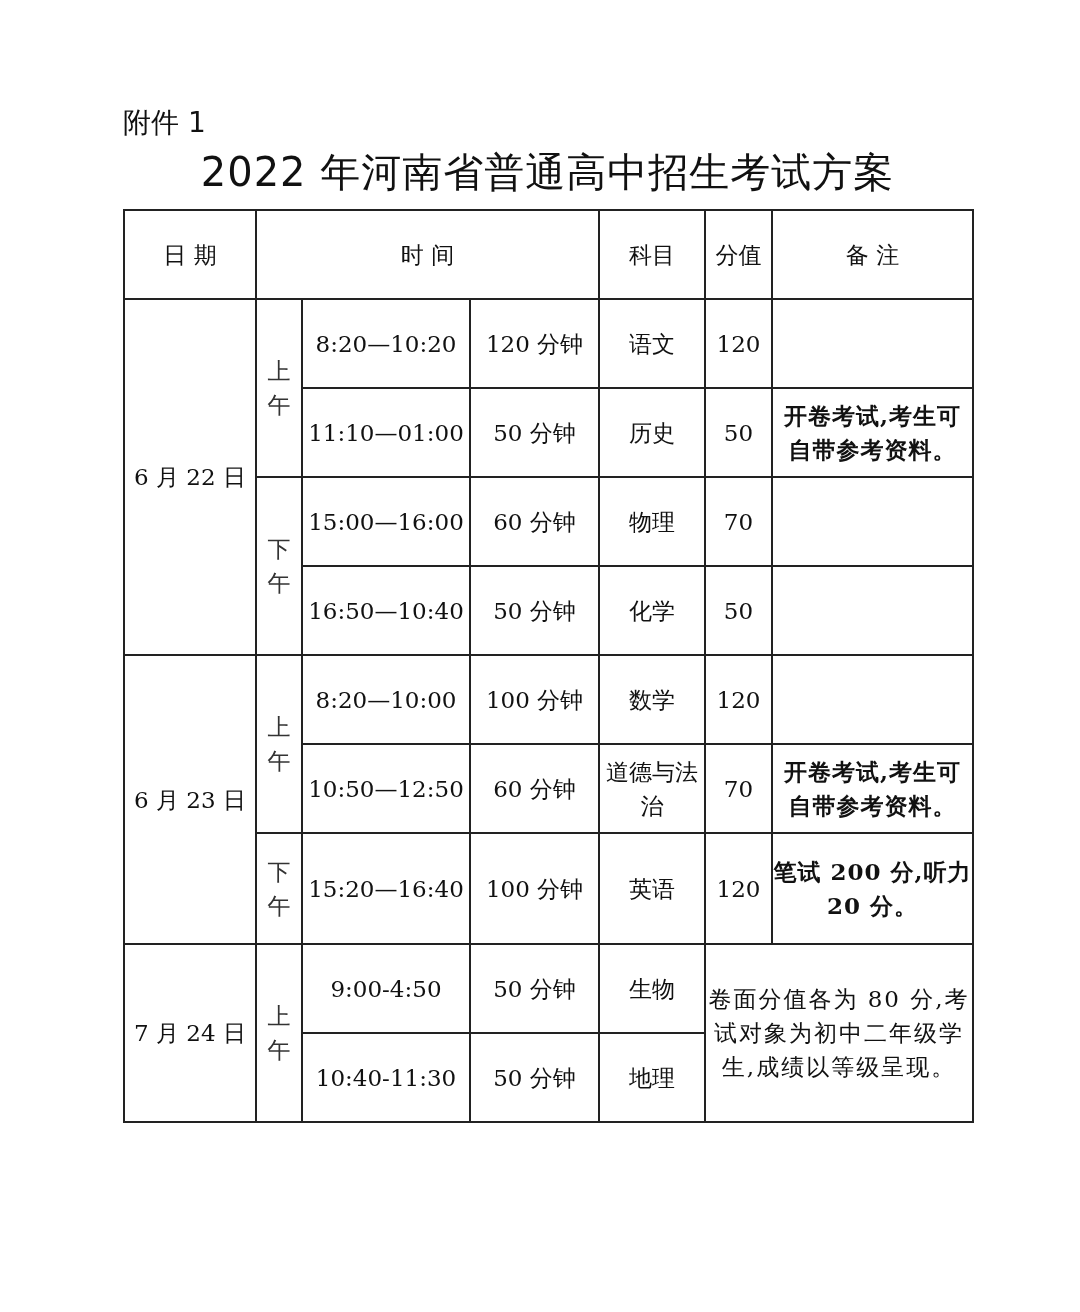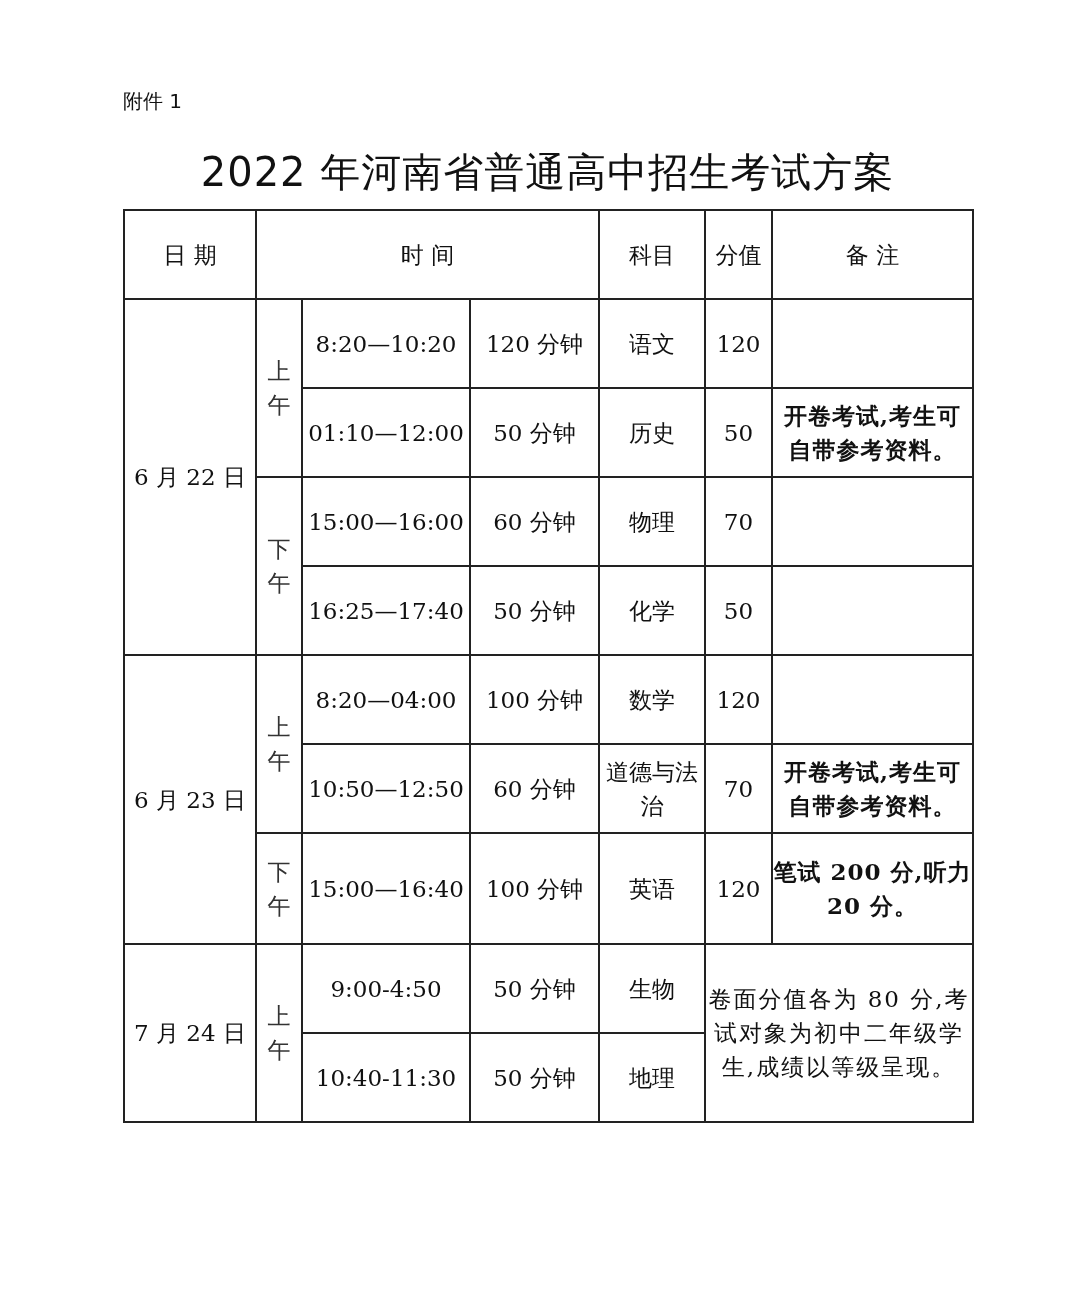--- a/index.html
+++ b/index.html
@@ -1,18 +1,18 @@
 <!DOCTYPE html>
 <html><head>
   <meta charset="utf-8">
   <style>
     html, body { margin: 0; padding: 0; background: #ffffff; }
     body { width: 1080px; height: 1312px; position: relative; overflow: hidden;
            font-family: "DejaVu Serif", "Liberation Serif", serif; color: #111; }
-    .attach { position: absolute; left: 123px; top: 88px; font-family: "DejaVu Sans", "Liberation Sans", sans-serif; font-size: 20px; }
+    .attach { position: absolute; left: 123px; top: 104px; font-family: "DejaVu Sans", "Liberation Sans", sans-serif; font-size: 28px; }
     .title { position: absolute; left: 0; width: 1095px; top: 145px; text-align: center;
              font-family: "DejaVu Sans", "Liberation Sans", sans-serif; font-size: 40px; letter-spacing: 1px; }
     table.plan { position: absolute; left: 123px; top: 209px; border-collapse: collapse; table-layout: fixed; width: 849px; }
     table.plan td { border: 2px solid #222; padding: 0; text-align: center; vertical-align: middle; font-size: 23px; line-height: 34px; }
     .hdr td { height: 87px; font-family: "DejaVu Sans", "Liberation Sans", sans-serif; font-size: 24px; }
     .r td { height: 87px; }
     .r2 td { height: 109px; }
     .half { font-family: "DejaVu Sans", "Liberation Sans", sans-serif; font-size: 24px; line-height: 56px; color: #333; }
     .note { font-size: 21px; line-height: 34px; letter-spacing: 1px; font-weight: bold; }
     .wide-note { font-size: 21px; line-height: 34px; letter-spacing: 2px; padding: 0 2px; }
@@ -48,70 +48,70 @@
       <div>上</div>
       <div>午</div>
     </td>
     <td>8:20—10:20</td>
     <td>120 分钟</td>
     <td>语文</td>
     <td>120</td>
     <td class="note"></td>
   </tr>
   <tr class="r">
-    <td>01:10—12:00</td>
+    <td>11:10—01:00</td>
     <td>50 分钟</td>
     <td>历史</td>
     <td>50</td>
     <td class="note">开卷考试,考生可自带参考资料。</td>
   </tr>
   <tr class="r">
     <td rowspan="2" class="half">
       <div>下</div>
       <div>午</div>
     </td>
     <td>15:00—16:00</td>
     <td>60 分钟</td>
     <td>物理</td>
     <td>70</td>
     <td class="note"></td>
   </tr>
   <tr class="r">
-    <td>16:25—17:40</td>
+    <td>16:50—10:40</td>
     <td>50 分钟</td>
     <td>化学</td>
     <td>50</td>
     <td class="note"></td>
   </tr>
 
   <tr class="r">
     <td rowspan="3">6 月 23 日</td>
     <td rowspan="2" class="half">
       <div>上</div>
       <div>午</div>
     </td>
-    <td>8:20—04:00</td>
+    <td>8:20—10:00</td>
     <td>100 分钟</td>
     <td>数学</td>
     <td>120</td>
     <td class="note"></td>
   </tr>
   <tr class="r">
     <td>10:50—12:50</td>
     <td>60 分钟</td>
     <td style="padding:0 4px">道德与法治</td>
     <td>70</td>
     <td class="note">开卷考试,考生可自带参考资料。</td>
   </tr>
   <tr class="r2">
     <td class="half">
       <div>下</div>
       <div>午</div>
     </td>
-    <td>15:00—16:40</td>
+    <td>15:20—16:40</td>
     <td>100 分钟</td>
     <td>英语</td>
     <td>120</td>
     <td class="note">笔试 200 分,听力 20 分。</td>
   </tr>
 
   <tr class="r">
     <td rowspan="2">7 月 24 日</td>
     <td rowspan="2" class="half">
       <div>上</div>

